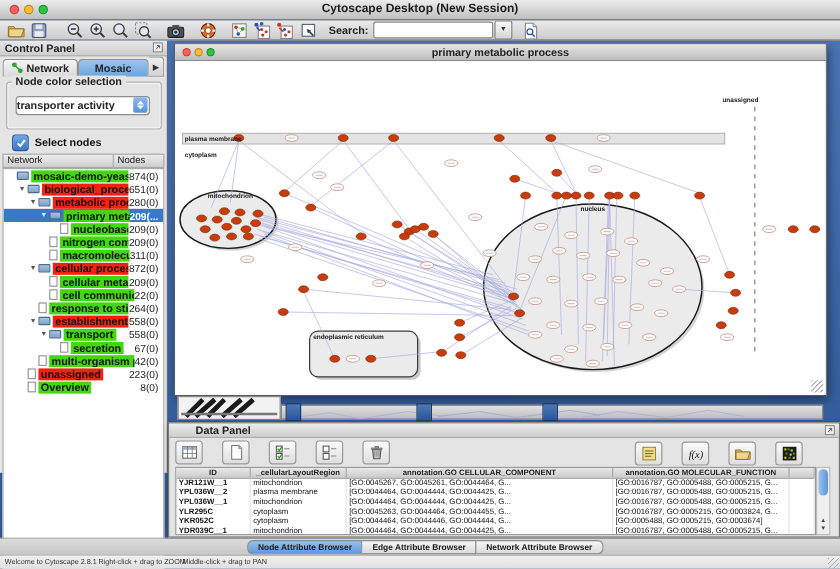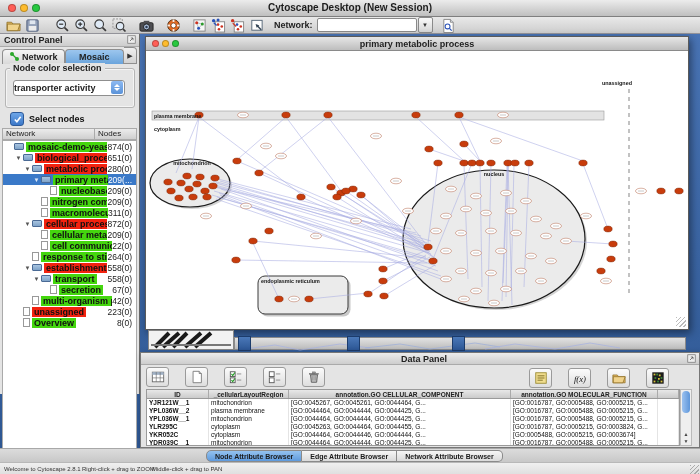--- a/index.html
+++ b/index.html
@@ -67,41 +67,41 @@
   .tarrow{width:9px;font-size:6px;color:#555;text-align:center;flex:none;}
   .trow.sel .tarrow{color:#dce8f8;}
   .ticon{flex:none;margin-right:2px;display:inline-block;}
   .tfolder{width:10px;height:7px;background:linear-gradient(#a8c4e0,#7fa3c8);border:1px solid #4a6a95;border-radius:1px;box-sizing:border-box;}
   .tfile{width:7px;height:9px;background:#fff;border:1px solid #999;box-sizing:border-box;}
   .tchip{font-weight:bold;color:#101010;padding:0 2px;white-space:nowrap;overflow:hidden;max-width:82px;}
   .tchip.green{background:#44d60e;}
   .tchip.red{background:#f2220f;}
   .tsp{flex:1;}
   .tcount{font-size:8.5px;color:#222;padding-right:4px;white-space:nowrap;}
-  .trow.sel .tcount{color:#fff;}
+  .trow.sel .tcount{color:#fff;font-weight:bold;}
   
   .netwin{top:36px;left:145px;width:544px;height:294px;background:#fff;
     border:1px solid #5a5a5a;box-sizing:border-box;box-shadow:2px 3px 8px rgba(0,0,0,.45);}
   .net-title{top:0;left:0;width:542px;height:14px;background:linear-gradient(#e6e6e6,#bdbdbd);
     border-bottom:1px solid #8a8a8a;font-size:9px;font-weight:bold;color:#222;text-align:center;line-height:14px;box-sizing:border-box;}
   .net-lights{top:3px;left:6px;display:flex;gap:3px;}
   .net-canvas{top:14px;left:0;width:542px;height:278px;background:#fff;}
   .grip{right:2px;bottom:2px;width:10px;height:10px;
     background:repeating-linear-gradient(135deg,#bbb 0 1px,transparent 1px 3px);}
   
   .bgstrip{top:330px;left:140px;width:560px;height:22px;}
   .bg-white{top:0;left:8px;width:86px;height:20px;background:#f2f2f2;border:1px solid #888;box-sizing:border-box;}
   .bg-bar{top:7px;left:94px;width:452px;height:13px;background:linear-gradient(#e2e2e2,#bcbcbc);
     border:1px solid #8a8a8a;box-sizing:border-box;}
   .bg-sq{top:6px;width:13px;height:15px;background:linear-gradient(#4a78b8,#2c5694);border:1px solid #1c3c6c;box-sizing:border-box;}
   
   .dpanel{top:352px;left:140px;width:560px;height:96px;background:#e4e4e4;
     border:1px solid #777;box-sizing:border-box;box-shadow:2px 2px 6px rgba(0,0,0,.4);}
   .dp-head{top:0;left:0;width:558px;height:12px;background:linear-gradient(#ececec,#cdcdcd);
-    border-bottom:1px solid #aaa;font-size:9px;font-weight:bold;color:#222;line-height:12px;padding-left:8px;box-sizing:border-box;text-align:center;}
+    border-bottom:1px solid #aaa;font-size:9px;font-weight:bold;color:#222;line-height:12px;padding-left:22px;box-sizing:border-box;}
   .dp-detach{top:1px;right:3px;}
   .dp-toolbar{top:12px;left:0;width:558px;height:24px;display:flex;align-items:center;padding-left:5px;box-sizing:border-box;}
   .dp-btn{width:21px;height:18px;border:1px solid #9a9a9a;border-radius:3px;margin-right:16px;
     background:linear-gradient(#fbfbfb,#dedede);display:inline-flex;align-items:center;justify-content:center;}
   .dp-btn svg{width:14px;height:14px;}
   .dp-right{position:absolute;right:14px;top:3px;display:flex;}
   .dp-table{top:36px;left:5px;width:534px;height:57px;background:#fff;border:1px solid #9a9a9a;box-sizing:border-box;overflow:hidden;}
   .dt-headrow{display:flex;height:9px;background:linear-gradient(#e8e8e8,#cbcbcb);border-bottom:1px solid #9a9a9a;box-sizing:border-box;}
   .dt-headrow .cell{font-size:6.5px;font-weight:bold;color:#222;text-align:center;line-height:9px;
     border-right:1px solid #aaa;box-sizing:border-box;overflow:hidden;white-space:nowrap;}
@@ -233,21 +233,21 @@
         </svg>
       </span>
       <span class="icon-btn">
         <svg viewBox="0 0 16 16">
           <rect x="3" y="2.5" width="11" height="10.5" fill="#fdfdfd" stroke="#567"></rect>
           <path d="M13 12.5L8 7.5" stroke="#345" stroke-width="1.5"></path>
           <path d="M7 6.5l1.2 4L11 8z" fill="#345"></path>
         </svg>
       </span>
     </span>
-  <span class="search-label">Network:</span>
+  <span class="search-label">Search:</span>
   <span class="search-field"></span>
   <span class="search-dd">▼</span>
   <span style="display:flex;align-items:center;margin-left:6px;">
       <span class="icon-btn">
         <svg viewBox="0 0 16 16">
           <path d="M3 1.5h7l3 3v11H3z" fill="#fff" stroke="#888"></path>
           <path d="M10 1.5v3h3" fill="#dde4ee" stroke="#888"></path>
           <circle cx="7" cy="9" r="2.6" stroke="#2a52b8" fill="none" stroke-width="1.1"></circle>
           <path d="M9 11l2.4 2.4" stroke="#2a52b8" stroke-width="1.3"></path>
         </svg>

